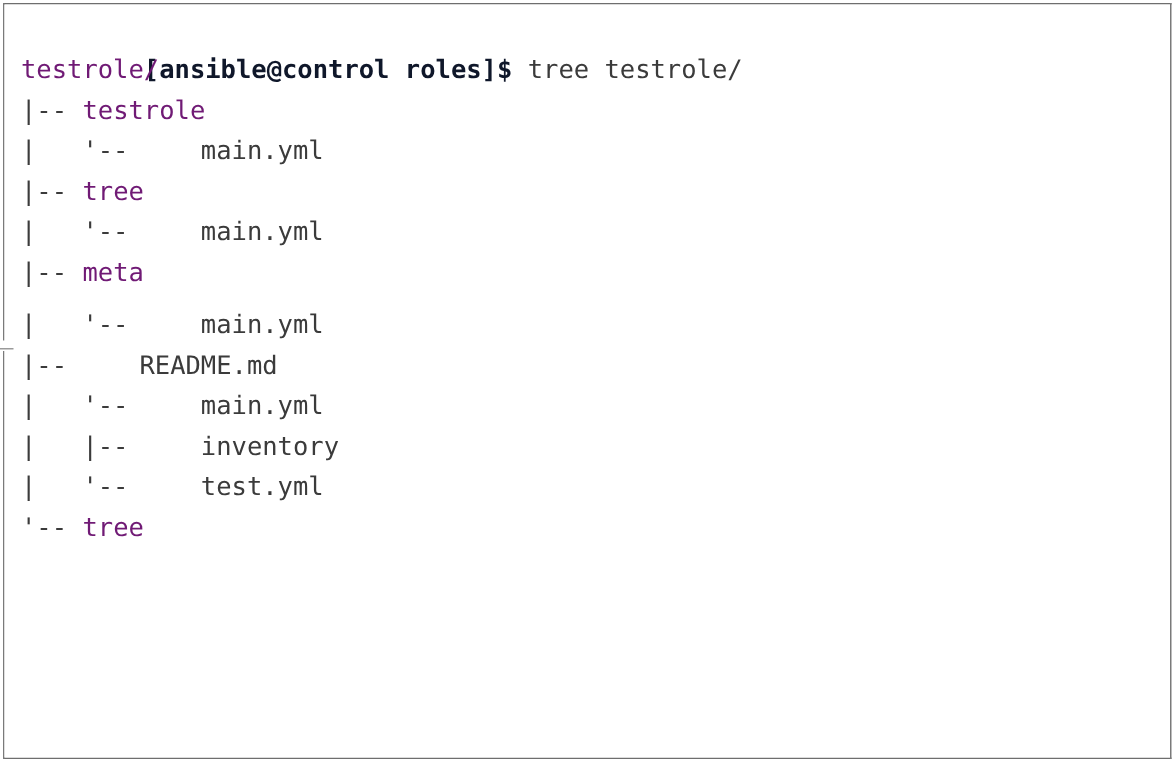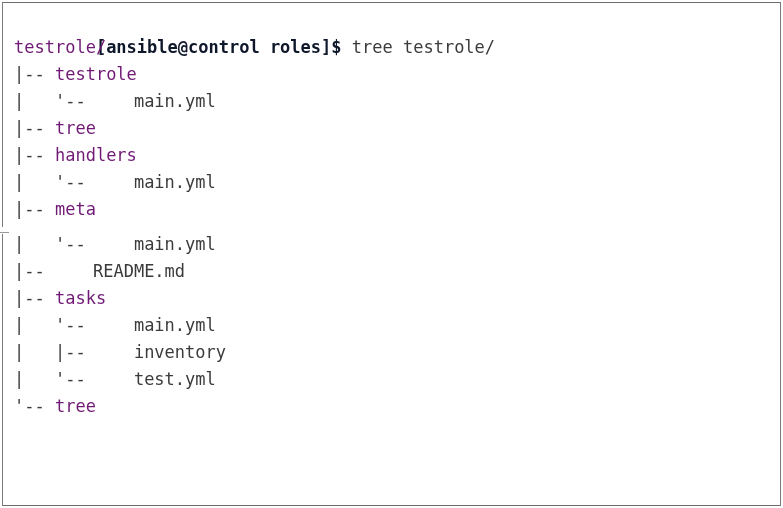--- a/index.html
+++ b/index.html
@@ -106,26 +106,24 @@
   <div class="term-body">
     <div class="lines" id="lines-container">
       <div class="line">
         <span class="prompt">[ansible@control roles]$</span><span class="glyph"> </span><span class="glyph">tree testrole/</span>
       </div>
 
     <div class="line"><span class="dirname">testrole/</span></div>
         <div class="line"><span class="glyph">|-- </span><span class="dirname">testrole</span></div>
         <div class="line"><span class="glyph">|   '-- </span><span class="file">main.yml</span></div>
         <div class="line"><span class="glyph">|-- </span><span class="dirname">tree</span></div>
-        <div class="line"><span class="glyph">|-- </span><span class="dirname">handlers</span></div>
         <div class="line"><span class="glyph">|   '-- </span><span class="file">main.yml</span></div>
         <div class="line"><span class="glyph">|-- </span><span class="dirname">meta</span></div>
         <div class="line seam-after"><span class="glyph">|   '-- </span><span class="file">main.yml</span></div>
         <div class="line"><span class="glyph">|-- </span><span class="file">README.md</span></div>
-        <div class="line"><span class="glyph">|-- </span><span class="dirname">tasks</span></div>
         <div class="line"><span class="glyph">|   '-- </span><span class="file">main.yml</span></div>
         <div class="line"><span class="glyph">|   |-- </span><span class="file">inventory</span></div>
         <div class="line"><span class="glyph">|   '-- </span><span class="file">test.yml</span></div>
         <div class="line"><span class="glyph">'-- </span><span class="dirname">tree</span></div>
       </div>
   </div>
 
   <div class="seam-gap"></div>
   <div class="seam-line"></div>
 

